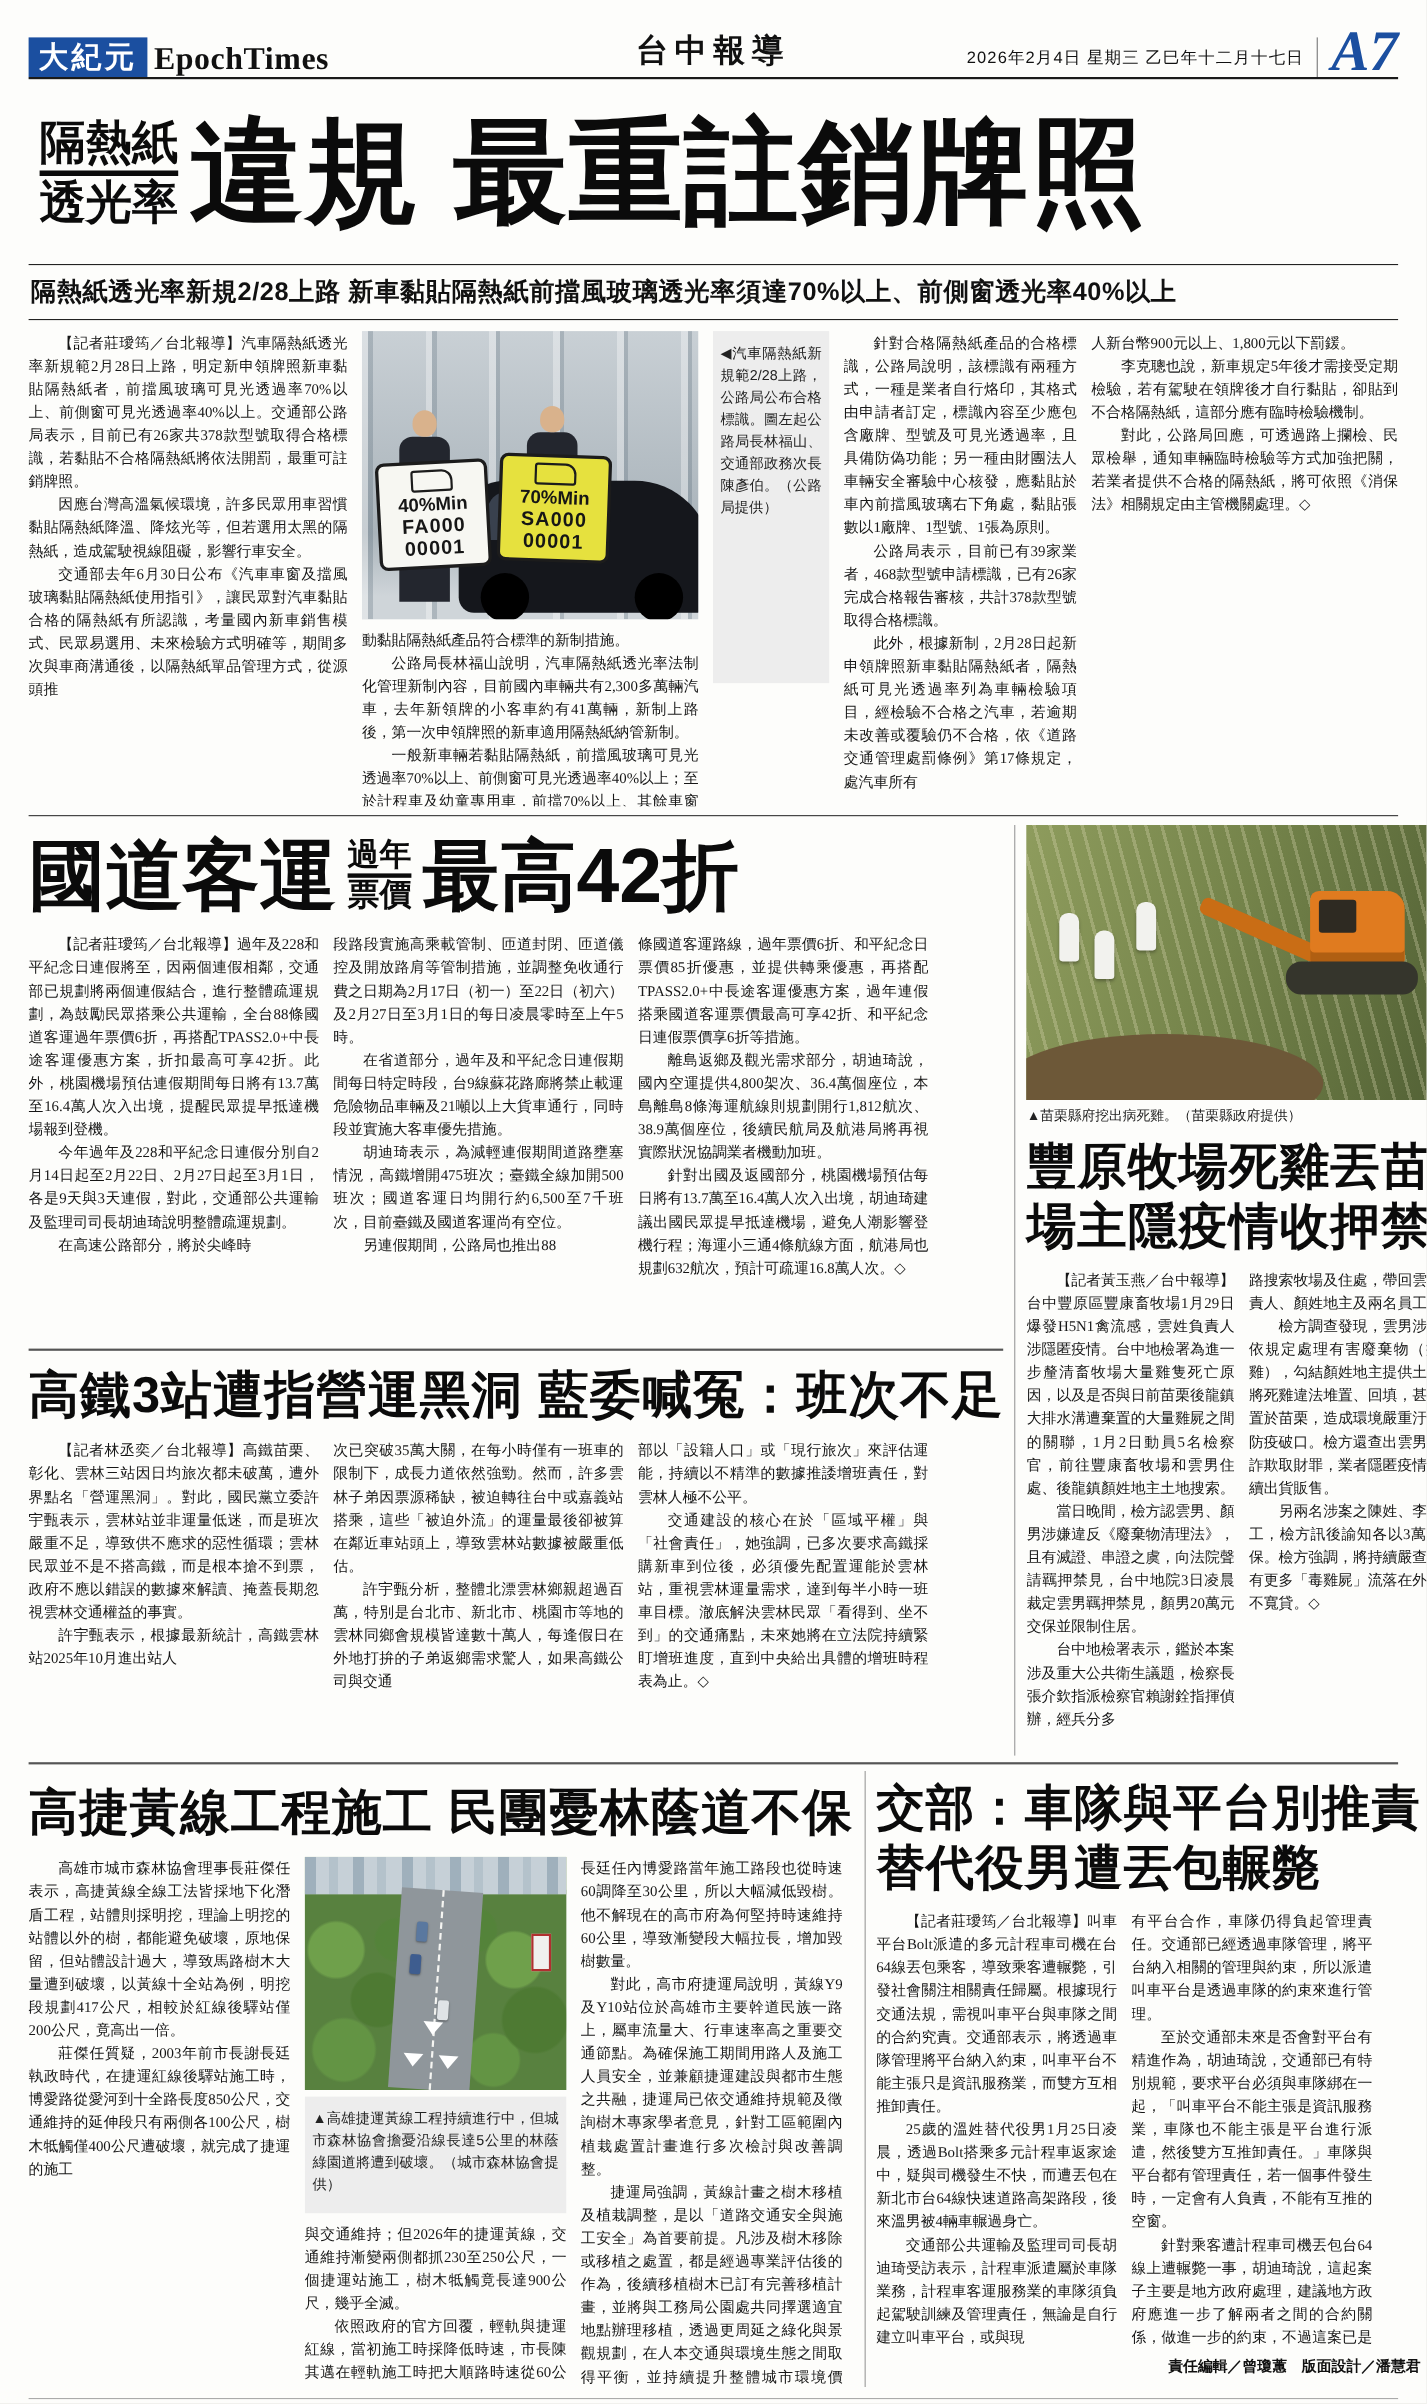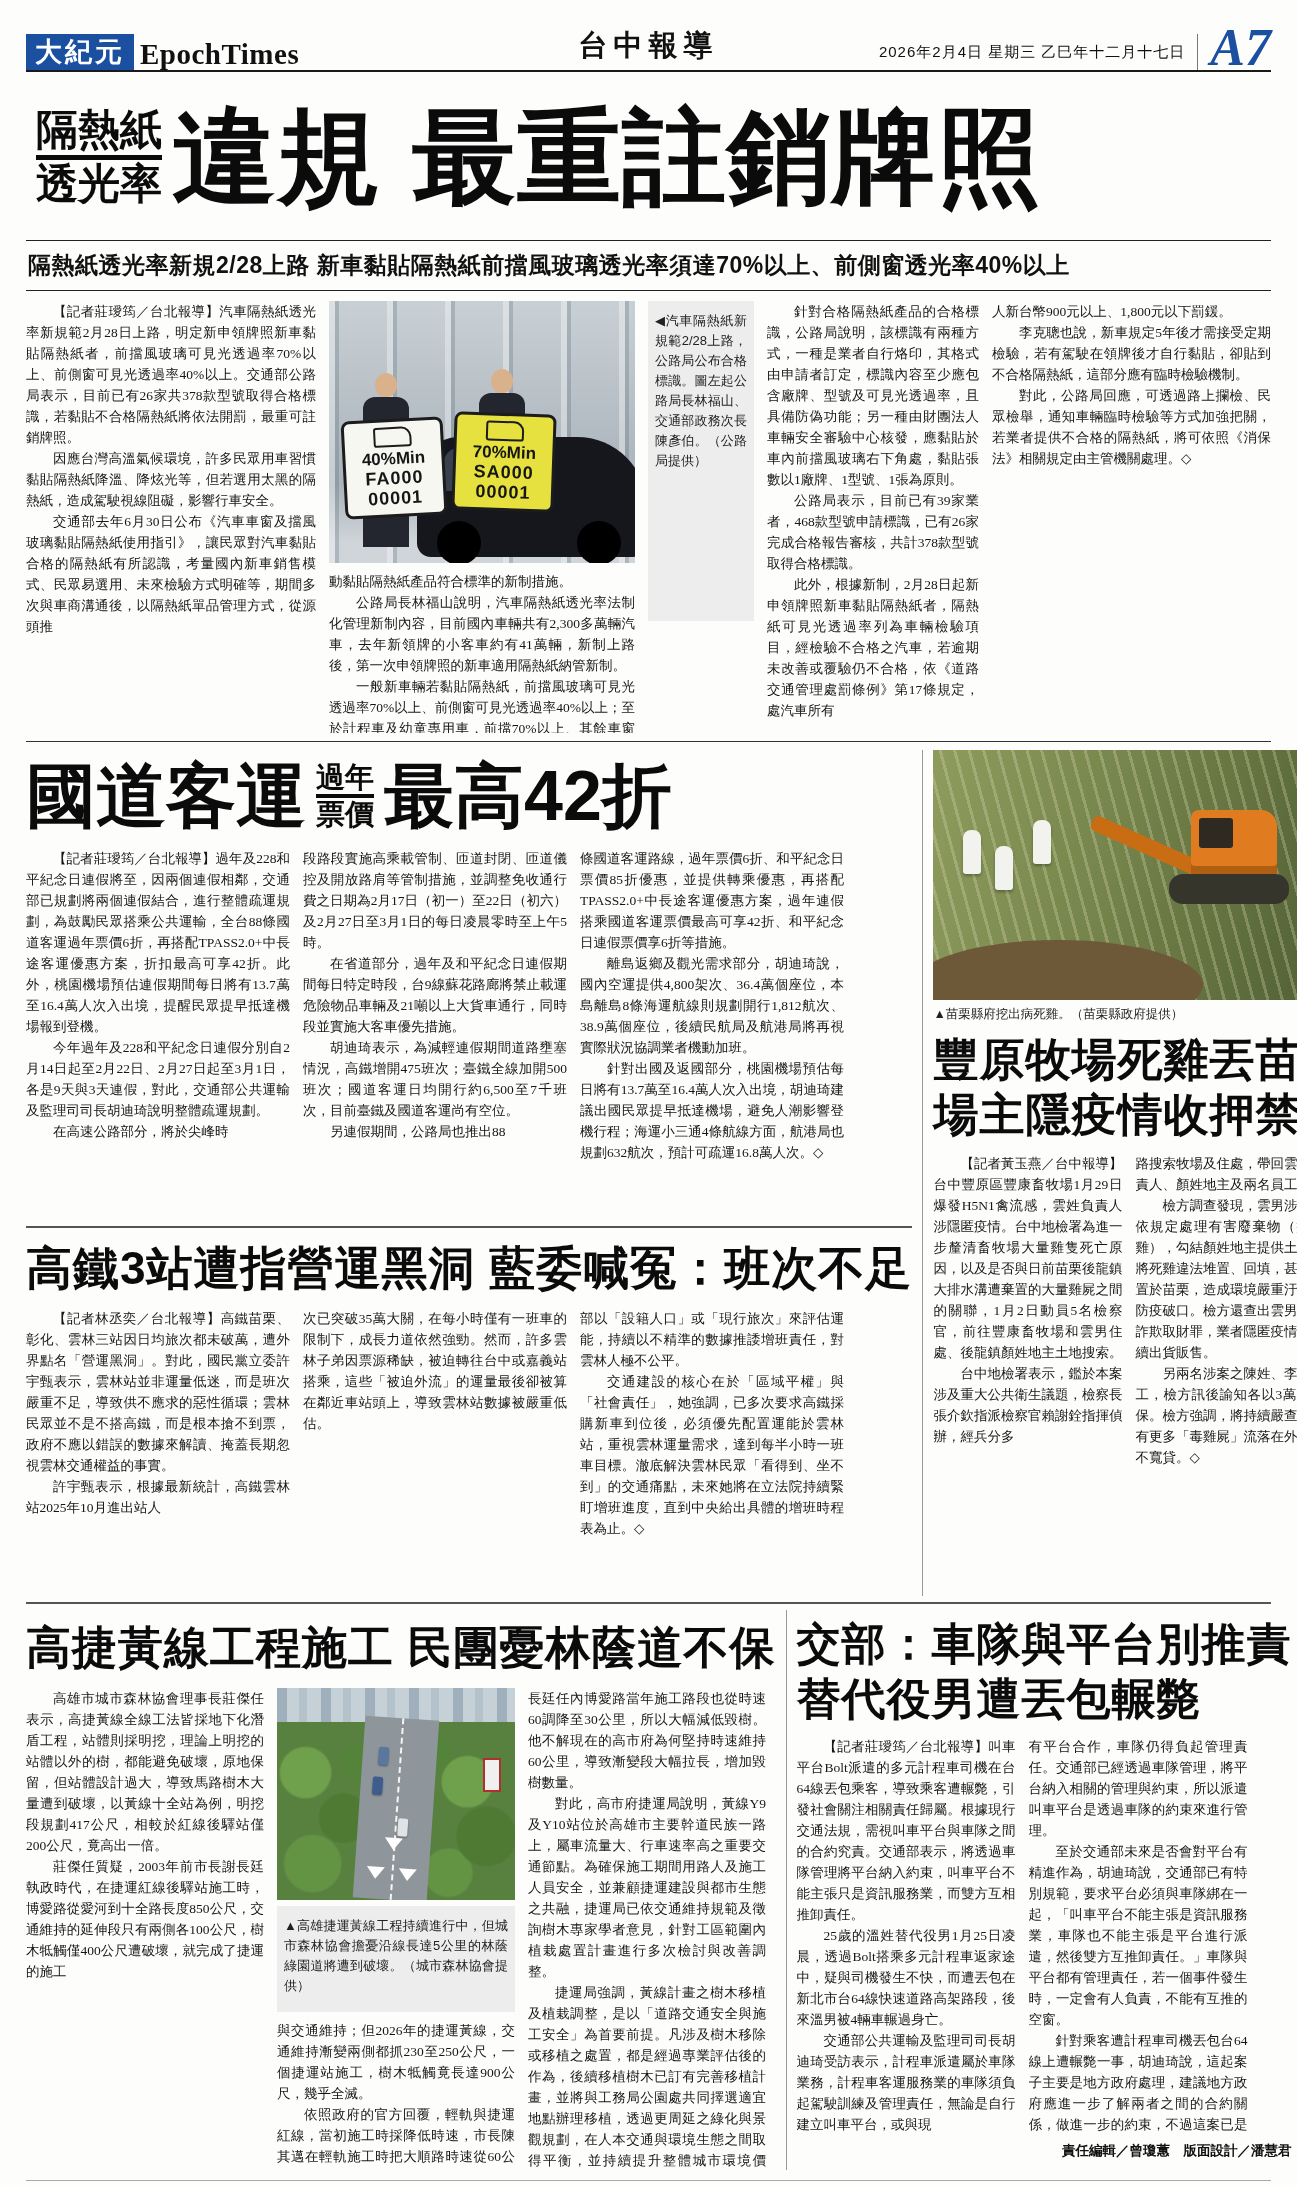--- a/index.html
+++ b/index.html
@@ -229,20 +229,21 @@
 
       <div class="hsr-hl sans">高鐵3站遭指營運黑洞 藍委喊冤：班次不足</div>
       <div class="cols hsr-body">
         <div class="col c-b">
           <p>【記者林丞奕／台北報導】高鐵苗栗、彰化、雲林三站因日均旅次都未破萬，遭外界點名「營運黑洞」。對此，國民黨立委許宇甄表示，雲林站並非運量低迷，而是班次嚴重不足，導致供不應求的惡性循環；雲林民眾並不是不搭高鐵，而是根本搶不到票，政府不應以錯誤的數據來解讀、掩蓋長期忽視雲林交通權益的事實。</p>
           <p>許宇甄表示，根據最新統計，高鐵雲林站2025年10月進出站人</p>
         </div>
         <div class="gut"></div>
         <div class="col c-b">
           <p class="cont">次已突破35萬大關，在每小時僅有一班車的限制下，成長力道依然強勁。然而，許多雲林子弟因票源稀缺，被迫轉往台中或嘉義站搭乘，這些「被迫外流」的運量最後卻被算在鄰近車站頭上，導致雲林站數據被嚴重低估。</p>
+          <p>許宇甄分析，整體北漂雲林鄉親超過百萬，特別是台北市、新北市、桃園市等地的雲林同鄉會規模皆達數十萬人，每逢假日在外地打拚的子弟返鄉需求驚人，如果高鐵公司與交通</p>
         </div>
         <div class="gut"></div>
         <div class="col c-b">
           <p class="cont">部以「設籍人口」或「現行旅次」來評估運能，持續以不精準的數據推諉增班責任，對雲林人極不公平。</p>
           <p>交通建設的核心在於「區域平權」與「社會責任」，她強調，已多次要求高鐵採購新車到位後，必須優先配置運能於雲林站，重視雲林運量需求，達到每半小時一班車目標。澈底解決雲林民眾「看得到、坐不到」的交通痛點，未來她將在立法院持續緊盯增班進度，直到中央給出具體的增班時程表為止。◇</p>
         </div>
       </div>
     </div>
 
     <div class="vdiv"></div>
@@ -259,20 +260,21 @@
         <div class="dirt"></div>
       </div>
       <div class="cap-line" style="margin-top:5px;">▲苗栗縣府挖出病死雞。（苗栗縣政府提供）</div>
       <div class="farm-hl sans">
         <div>豐原牧場死雞丟苗栗</div>
         <div>場主隱疫情收押禁見</div>
       </div>
       <div class="cols farm-body">
         <div class="col c-f">
           <p>【記者黃玉燕／台中報導】台中豐原區豐康畜牧場1月29日爆發H5N1禽流感，雲姓負責人涉隱匿疫情。台中地檢署為進一步釐清畜牧場大量雞隻死亡原因，以及是否與日前苗栗後龍鎮大排水溝遭棄置的大量雞屍之間的關聯，1月2日動員5名檢察官，前往豐康畜牧場和雲男住處、後龍鎮顏姓地主土地搜索。</p>
+          <p>當日晚間，檢方認雲男、顏男涉嫌違反《廢棄物清理法》，且有滅證、串證之虞，向法院聲請羈押禁見，台中地院3日凌晨裁定雲男羈押禁見，顏男20萬元交保並限制住居。</p>
           <p>台中地檢署表示，鑑於本案涉及重大公共衛生議題，檢察長張介欽指派檢察官賴謝銓指揮偵辦，經兵分多</p>
         </div>
         <div class="gut"></div>
         <div class="col c-f">
           <p class="cont">路搜索牧場及住處，帶回雲姓負責人、顏姓地主及兩名員工。</p>
           <p>檢方調查發現，雲男涉嫌未依規定處理有害廢棄物（病死雞），勾結顏姓地主提供土地，將死雞違法堆置、回填，甚至棄置於苗栗，造成環境嚴重汙染與防疫破口。檢方還查出雲男涉犯詐欺取財罪，業者隱匿疫情仍繼續出貨販售。</p>
           <p>另兩名涉案之陳姓、李姓員工，檢方訊後諭知各以3萬元交保。檢方強調，將持續嚴查是否有更多「毒雞屍」流落在外，絕不寬貸。◇</p>
         </div>
       </div>
     </div>

